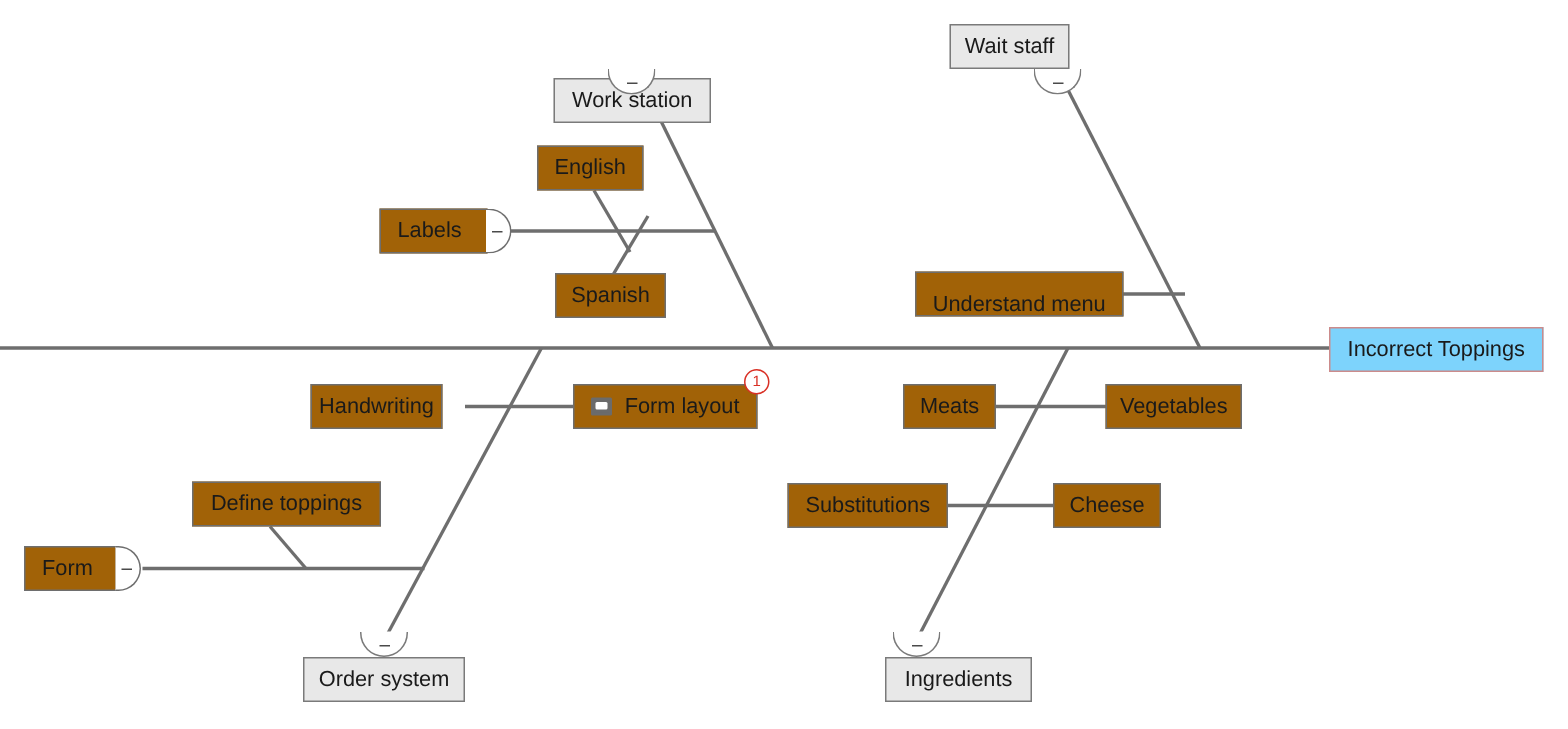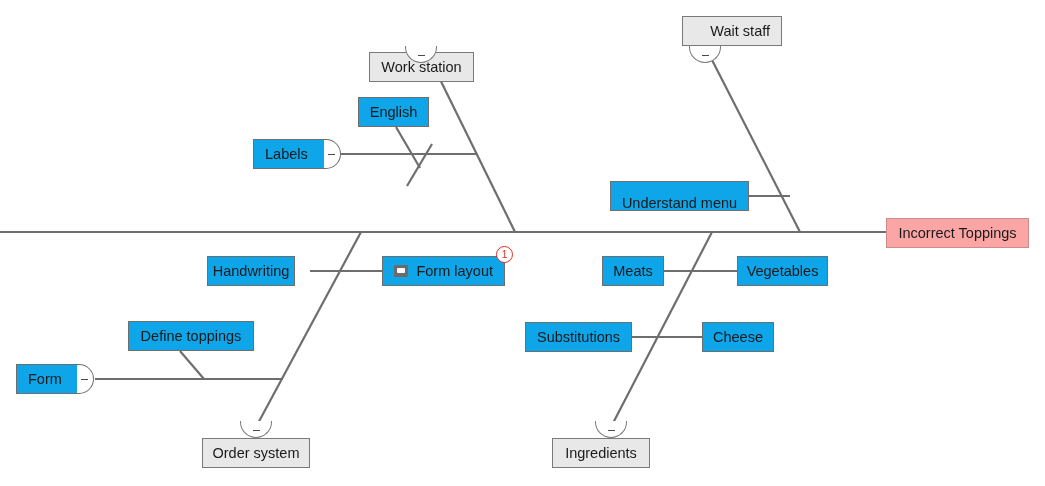--- a/index.html
+++ b/index.html
@@ -22,37 +22,37 @@
     left: 0;
     top: 0;
     width: 1045px;
     height: 486px;
     pointer-events: none;
   }
   .node {
     position: absolute;
     box-sizing: border-box;
     border: 1px solid #6e6e6e;
-    background: #0ea5e9;
+    background: #a16207;
     color: #1a1a1a;
     font-size: 14.5px;
     line-height: 1;
     display: flex;
     align-items: center;
     justify-content: center;
     white-space: nowrap;
     padding: 0 11px;
     height: 30px;
   }
   .node.cat {
     background: #e8e8e8;
     border-color: #7a7a7a;
   }
   .node.head {
-    background: #fca5a5;
+    background: #7dd3fc;
     border-color: #cc8b8b;
     color: #1a1a1a;
   }
   .node.capped {
     justify-content: flex-start;
     padding-right: 4px;
   }
   
   .cap {
     position: absolute;
@@ -178,52 +178,55 @@
     <span>Incorrect Toppings</span>
   </div>
 
   <div class="node cat" style="left:369px; top:16px; width:105px;margin-top:36px;">
     <span>Work station</span>
   </div>
   <div class="bubble" style="left:405px; top:46px;">
     <span class="minus"></span>
   </div>
 
-  <div class="node cat" style="left:682px; top:16px; width:100px;justify-content:flex-end;">
+  <div class="node cat" style="left:633px; top:16px; width:80px;">
     <span>Wait staff</span>
   </div>
   <div class="bubble" style="left:689px; top:46px;">
     <span class="minus"></span>
   </div>
 
   <div class="bubble" style="left:240px; top:421px;">
     <span class="minus"></span>
   </div>
   <div class="node cat" style="left:202px; top:438px; width:108px;">
     <span>Order system</span>
   </div>
 
   <div class="bubble" style="left:595px; top:421px;">
     <span class="minus"></span>
   </div>
-  <div class="node cat" style="left:552px; top:438px; width:98px;">
+  <div class="node cat" style="left:590px; top:438px; width:98px;">
     <span>Ingredients</span>
   </div>
 
   <div class="node capped" style="left:253px; top:139px; width:72px;">
     <span>Labels</span>
   </div>
   <div class="cap" style="left:324px; top:139px;">
     <span class="minus"></span>
   </div>
 
   <div class="node" style="left:358px; top:97px; width:71px;">
     <span>English</span>
   </div>
 
+  <div class="node" style="left:370px; top:182px; width:74px;">
+    <span>Spanish</span>
+  </div>
 
   <div class="node" style="left:610px; top:181px; width:139px;align-items:flex-end;">
     <span>Understand menu</span>
   </div>
 
   <div class="node" style="left:207px; top:256px; width:88px;">
     <span>Handwriting</span>
   </div>
 
   <div class="node" style="left:382px; top:256px; width:123px;justify-content:space-between;">

